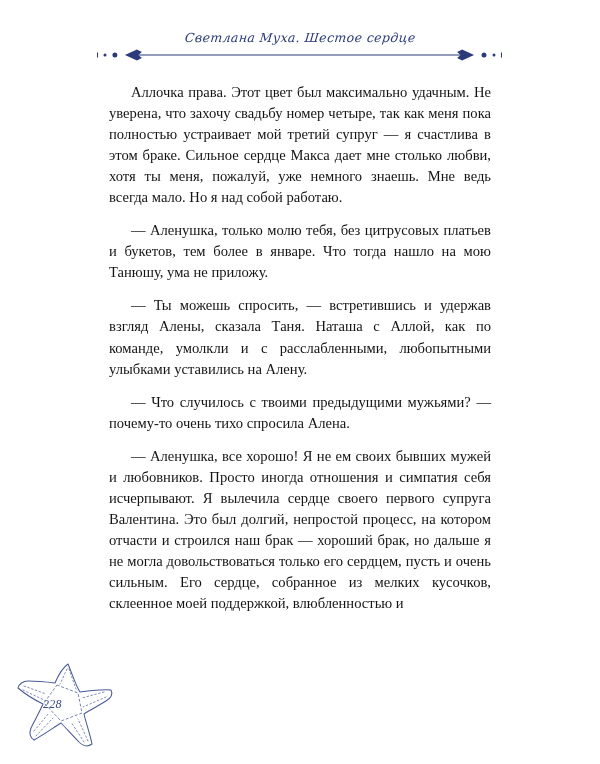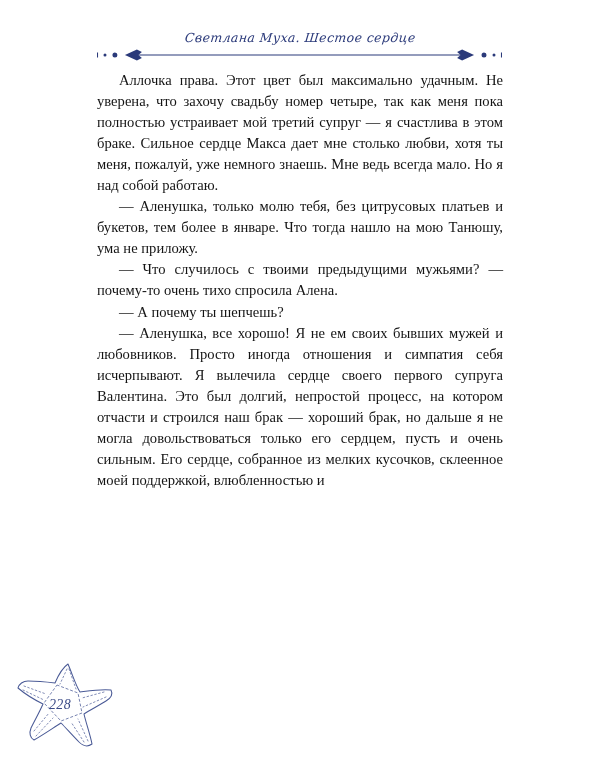--- a/index.html
+++ b/index.html
@@ -62,21 +62,21 @@
     top: 70px;
     width: 406px;
     text-align: justify;
     text-justify: inter-word;
     color: #141414;
     font-size: 14.6px;
     line-height: 21.05px;
     hyphens: manual;
   }
   .textblock p {
-    margin: 0;
+    margin: 12px;
     text-indent: 22px;
     text-align: justify;
   }
   .textblock p:last-child {
     text-align: justify;
   }
 
   
   .folio-deco {
     position: absolute;
@@ -88,24 +88,23 @@
   .folio-deco svg {
     display: block;
     width: 108px;
     height: 100px;
   }
   .folio-number {
     position: absolute;
     left: 43px;
     top: 697px;
     width: 34px;
-    text-align: center;
     font-family: "Liberation Serif", "DejaVu Serif", serif;
     font-style: italic;
-    font-size: 14px;
+    font-size: 12px;
     color: #3a4a86;
     letter-spacing: 0.3px;
   }
 </style>
 </head>
 <body>
 
 <div class="page">
 
   <div class="running-head">
@@ -125,22 +124,22 @@
       <line x1="405.5" y1="4.6" x2="405.5" y2="9.4" stroke="#2b3a7a" stroke-width="1.1"></line>
       <circle cx="398" cy="7" r="1.5" fill="#2b3a7a"></circle>
       <circle cx="388" cy="7" r="2.5" fill="#2b3a7a"></circle>
       <path d="M 378 7 L 366 1.6 L 361 4 L 364.5 7 L 361 10 L 366 12.4 Z" fill="#2b3a7a"></path>
     </svg>
   </div>
 
   <div class="textblock">
     <p>Аллочка права. Этот цвет был максимально удачным. Не уверена, что захочу свадьбу номер четыре, так как меня пока полностью устраивает мой третий супруг — я счастлива в этом браке. Сильное сердце Макса дает мне столько любви, хотя ты меня, пожалуй, уже немного знаешь. Мне ведь всегда мало. Но я над собой работаю.</p>
     <p>— Аленушка, только молю тебя, без цитрусовых платьев и букетов, тем более в январе. Что тогда нашло на мою Танюшу, ума не приложу.</p>
+    <p>— Ты можешь спросить, — встретившись и удержав взгляд Алены, сказала Таня. Наташа с Аллой, как по команде, умолкли и с расслабленными, любопытными улыбками уставились на Алену.</p>
     <p>— Что случилось с твоими предыдущими мужьями? — почему-то очень тихо спросила Алена.</p>
-    <p>— А почему ты шепчешь?</p>
     <p>— Аленушка, все хорошо! Я не ем своих бывших мужей и любовников. Просто иногда отношения и симпатия себя исчерпывают. Я вылечила сердце своего первого супруга Валентина. Это был долгий, непростой процесс, на котором отчасти и строился наш брак — хороший брак, но дальше я не могла довольствоваться только его сердцем, пусть и очень сильным. Его сердце, собранное из мелких кусочков, склеенное моей поддержкой, влюбленностью и</p>
   </div>
 
   <div class="folio-deco">
     <svg viewBox="0 0 108 100">
       <g fill="none" stroke="#4a5a96" stroke-width="1.05" stroke-linejoin="round" stroke-linecap="round">
 
         <path d="M 52 8
                  C 57 20, 60 30, 64 36
                  C 72 35, 84 33, 95 34

